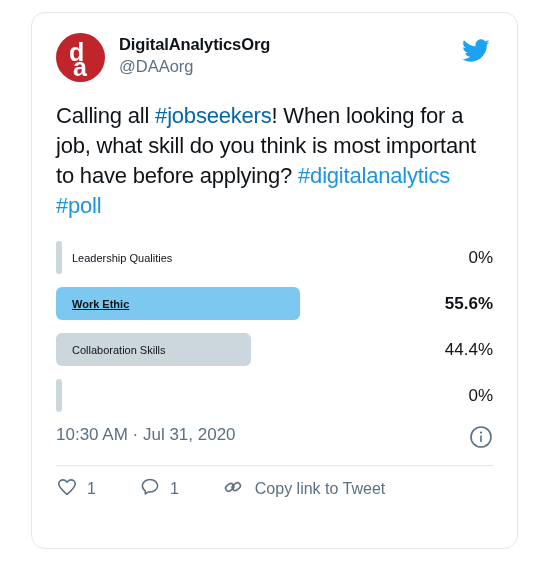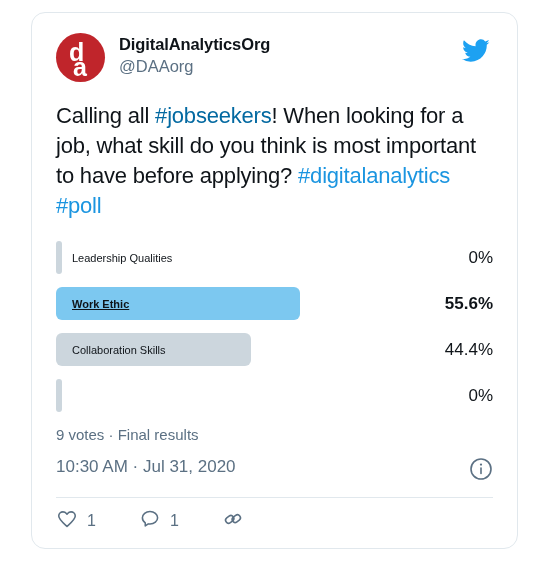--- a/index.html
+++ b/index.html
@@ -239,21 +239,20 @@
         <span class="poll-bar" style="width: 195px; background: rgb(204, 214, 221);"></span>
         <span class="poll-label">Collaboration Skills</span>
         <span class="poll-pct">44.4%</span>
       </div>
 
       <div class="poll-option">
         <span class="poll-bar" style="width: 6px; background: rgb(204, 214, 221);"></span>
         <span class="poll-pct">0%</span>
       </div>
 
-      <div class="poll-meta">9 votes · Final results</div>
     </div>
 
     <div class="timestamp-row">
       <span class="timestamp">10:30 AM · Jul 31, 2020</span>
       <span class="info-icon">
         <svg width="24" height="24" viewBox="0 0 24 24" aria-hidden="true">
           <circle cx="12" cy="12" r="10" fill="none" stroke="#5b7083" stroke-width="1.6"></circle>
           <circle cx="12" cy="7.6" r="1.15" fill="#5b7083"></circle>
           <rect x="11.2" y="10.2" width="1.6" height="7" rx="0.8" fill="#5b7083"></rect>
         </svg>
@@ -284,18 +283,19 @@
 
       <div class="action action-copy">
         <span>
           <svg width="22" height="22" viewBox="0 0 24 24" aria-hidden="true">
             <g fill="none" stroke="#5b7083" stroke-width="1.7" stroke-linecap="round">
               <rect x="3.6" y="9.2" width="9.6" height="6.4" rx="3.2" transform="rotate(-38 8.4 12.4)"></rect>
               <rect x="10.8" y="8.4" width="9.6" height="6.4" rx="3.2" transform="rotate(-38 15.6 11.6)"></rect>
             </g>
           </svg>
         </span>
+        <span class="action-label">Copy link to Tweet</span>
       </div>
 
     </div>
 
   </div>
 </div>
 
 </body></html>

